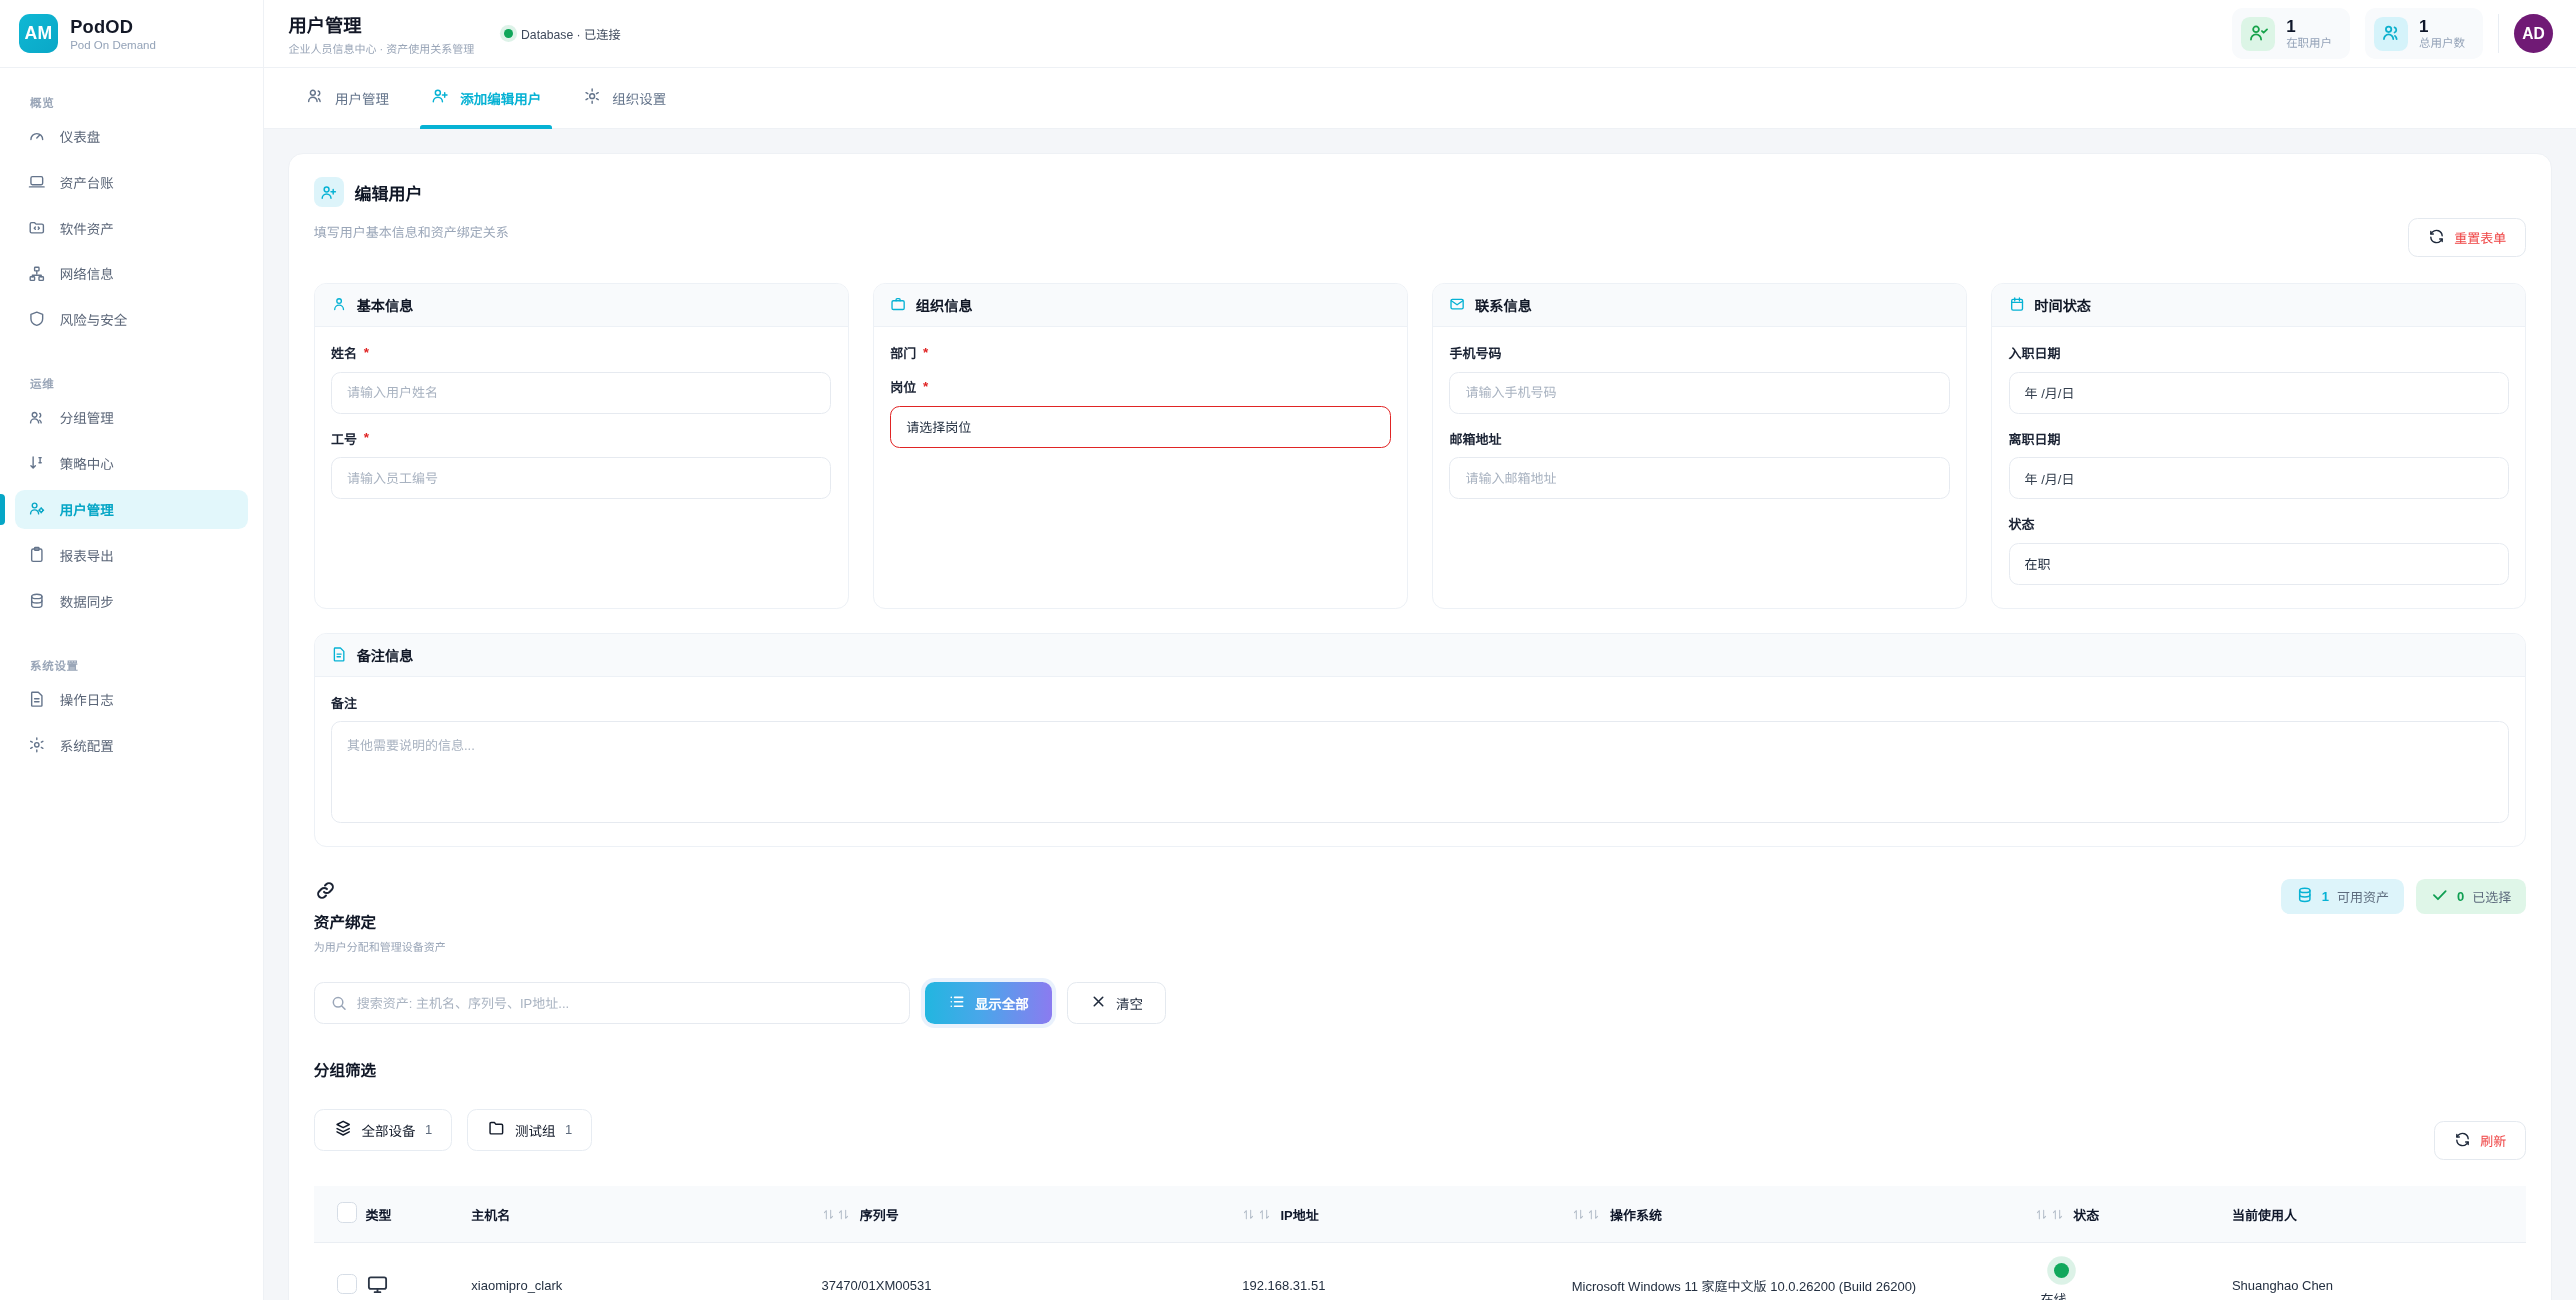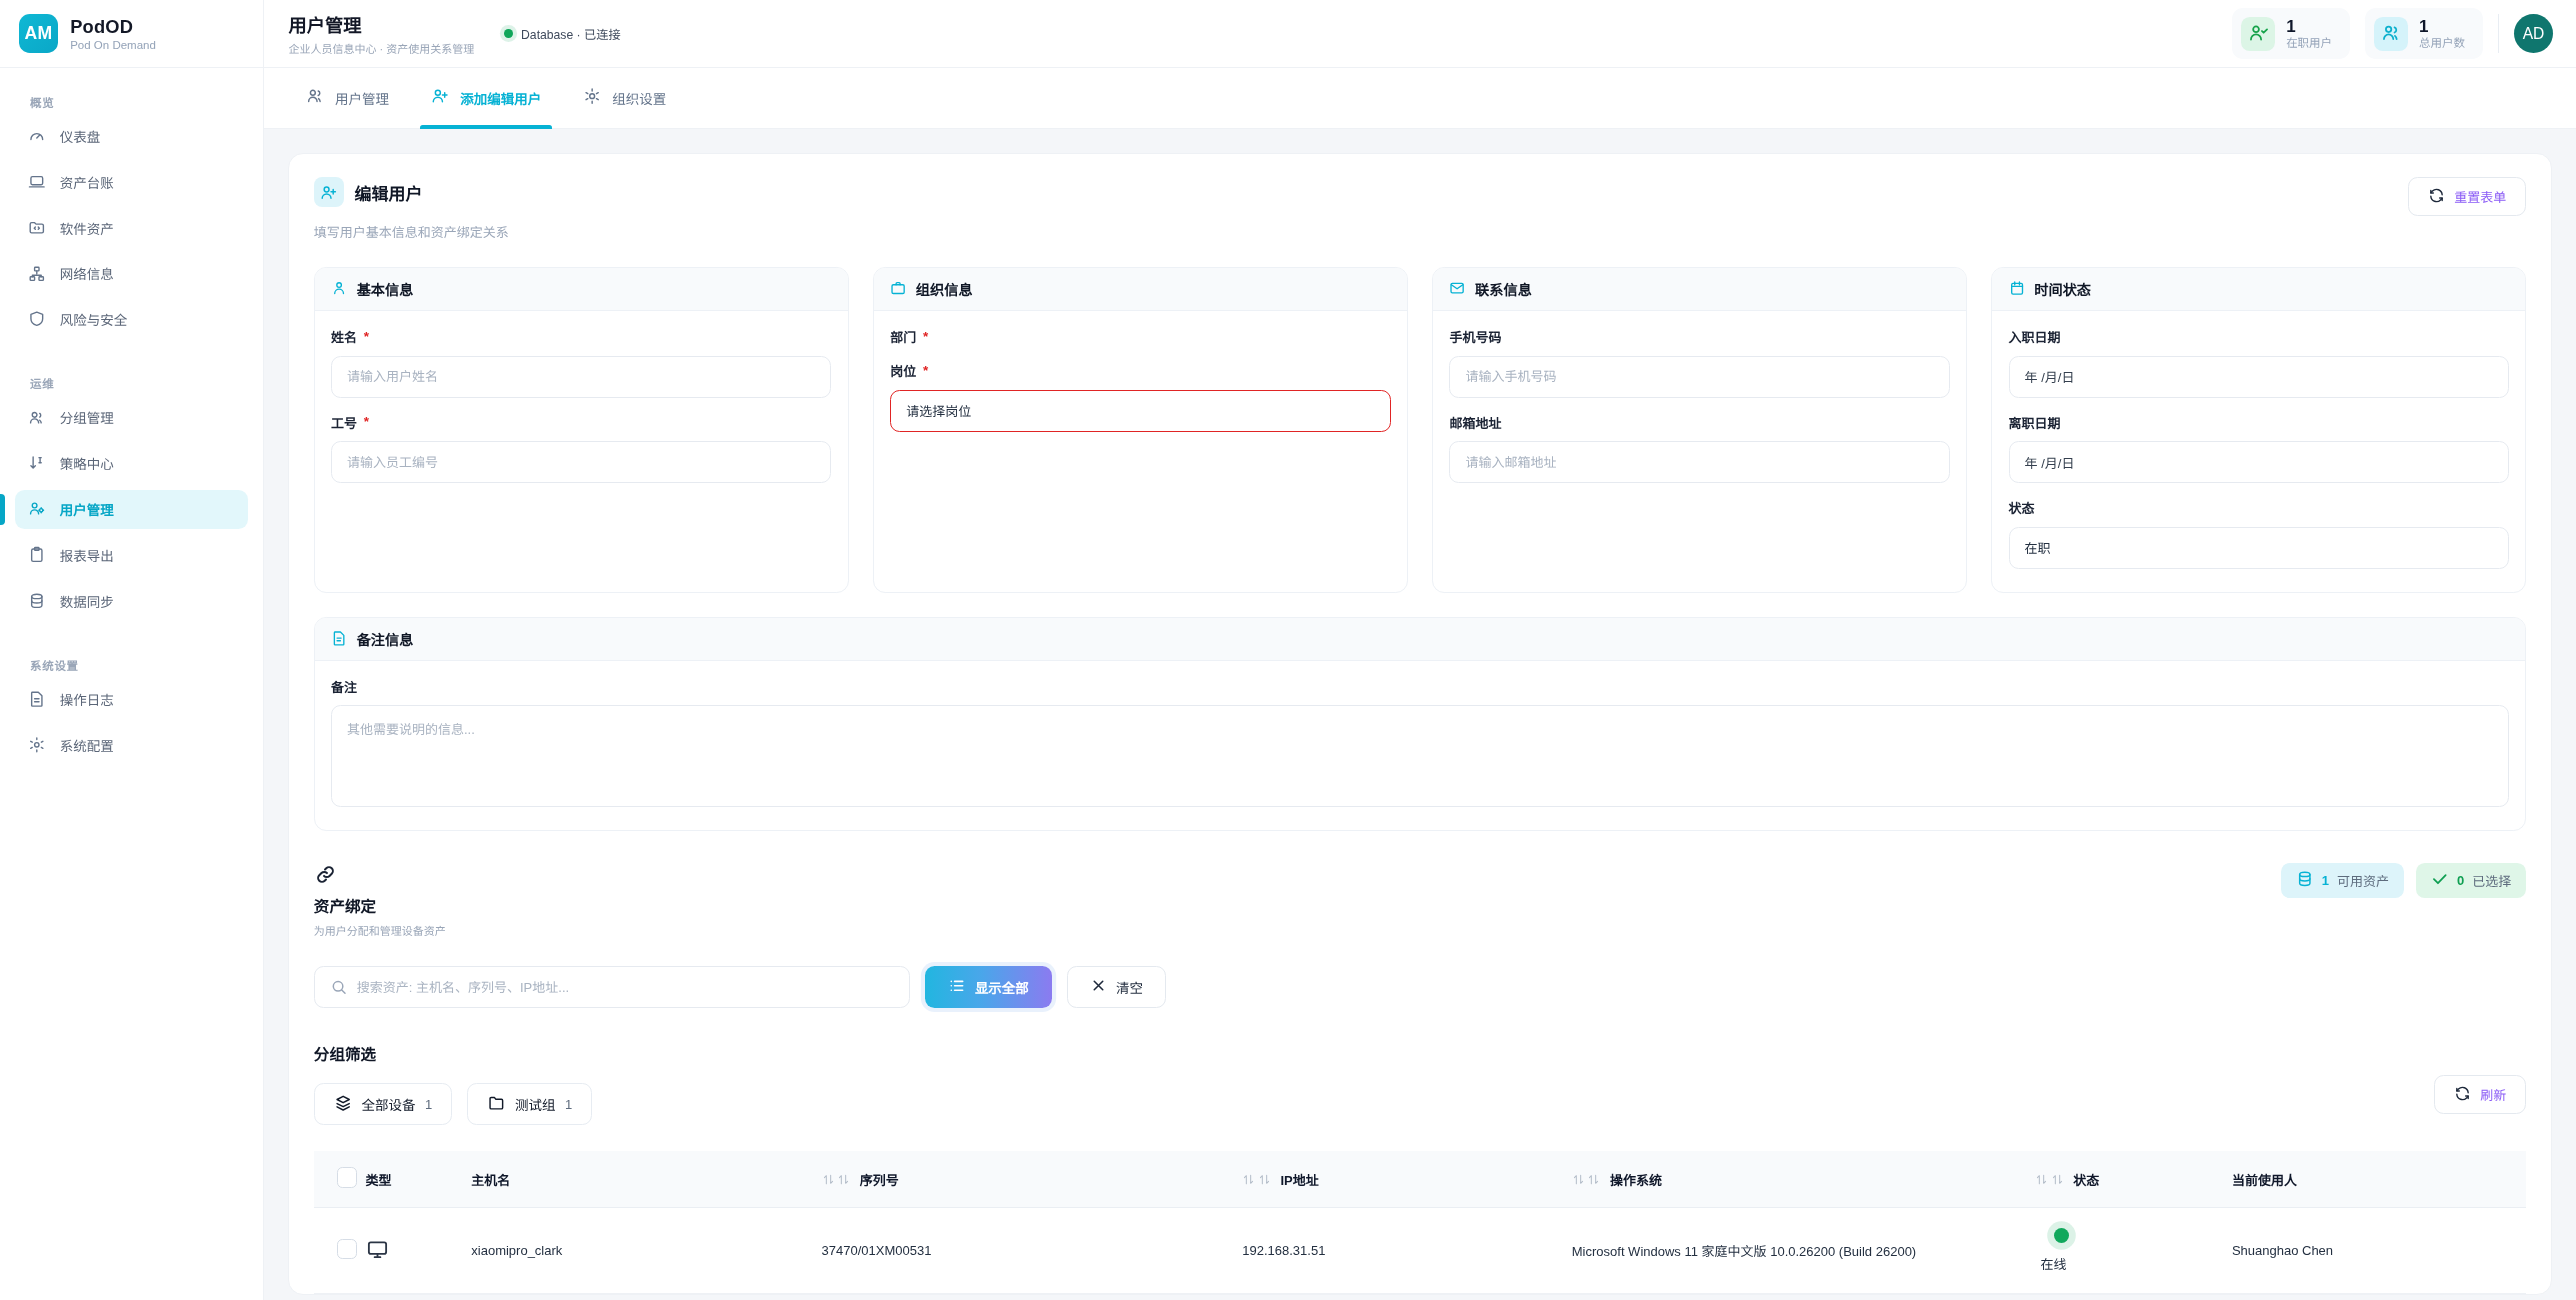--- a/index.html
+++ b/index.html
@@ -83,21 +83,21 @@
   .stat-ico.cyan  { background: #d5f3fa; }
   .stat-ico svg { width: 20.3px; height: 20.3px; fill:none; stroke-width: 2.1; stroke-linecap: round; stroke-linejoin: round; }
   .stat-ico.green svg { stroke: #16a34a; }
   .stat-ico.cyan  svg { stroke: #0bb0cd; }
   .stat-txt { display: flex; flex-direction: column; line-height: 1.1; }
   .stat-num { font-size: 17px; font-weight: bold; color: #0f172a; }
   .stat-lbl { font-size: 11.5px; color: #94a3b8; }
   .vdiv { width: 1.4px; height: 39px; background: #e8edf3; }
   .avatar {
     width: 39px; height: 39px; border-radius: 50%;
-    background: #0f766e; color: #fff; font-weight: normal; font-size: 15.6px;
+    background: #701a75; color: #fff; font-weight: bold; font-size: 15.6px;
     display: flex; align-items: center; justify-content: center; cursor: pointer;
   }
 
   
   .tabs {
     height: 61px; border-bottom: 1.4px solid #eef1f5;
     display: flex; align-items: stretch; padding: 0 24.4px; gap: 6.8px;
   }
   .tab {
     display: flex; align-items: center; gap: 10.8px;
@@ -125,21 +125,21 @@
     width: 30px; height: 30px; border-radius: 8.1px; background: #ddf4fa;
     display: flex; align-items: center; justify-content: center;
   }
   .chip-ico svg { width: 17.6px; height: 17.6px; fill:none; stroke:#06b2d4; stroke-width:2; stroke-linecap:round; stroke-linejoin:round; }
   .card-title { font-size: 17px; font-weight: bold; color: #101726; }
   .card-sub { font-size: 13px; color: #9aa6b8; }
   .btn {
     display: inline-flex; align-items: center; gap: 9.5px;
     height: 39px; padding: 0 19px; border-radius: 9.5px;
     border: 1.4px solid #e4e9ef; background: #fff; cursor: pointer;
-    font-size: 13px; color: #8b5cf6; font-family: inherit;
+    font-size: 13px; color: #ef4444; font-family: inherit; margin-top: 41px;
   }
   .btn svg { width: 17px; height: 17px; fill:none; stroke:#1e293b; stroke-width:2; stroke-linecap:round; stroke-linejoin:round; }
   .reset-btn { margin-left: auto; }
 
   
   .form-grid { display: grid; grid-template-columns: repeat(4, 1fr); gap: 24.4px; margin-top: 26px; }
   .panel { border: 1.4px solid #edf1f6; border-radius: 12.2px; overflow: hidden; background: #fff; }
   .panel-head {
     background: #f8fafc; border-bottom: 1.4px solid #edf1f6;
     padding: 10.8px 16.2px; display: flex; align-items: center; gap: 9.5px;

